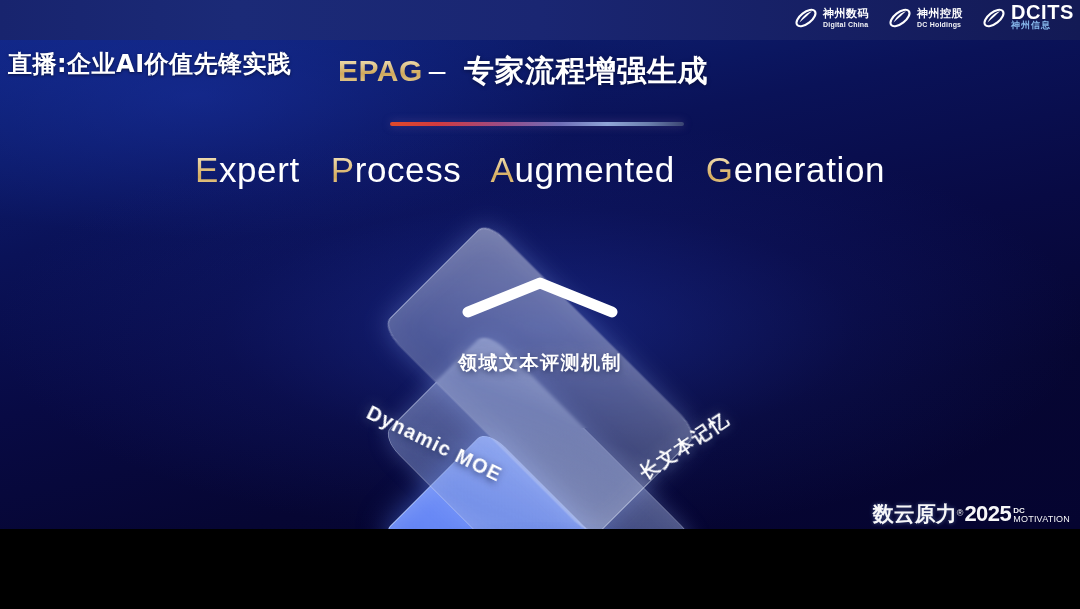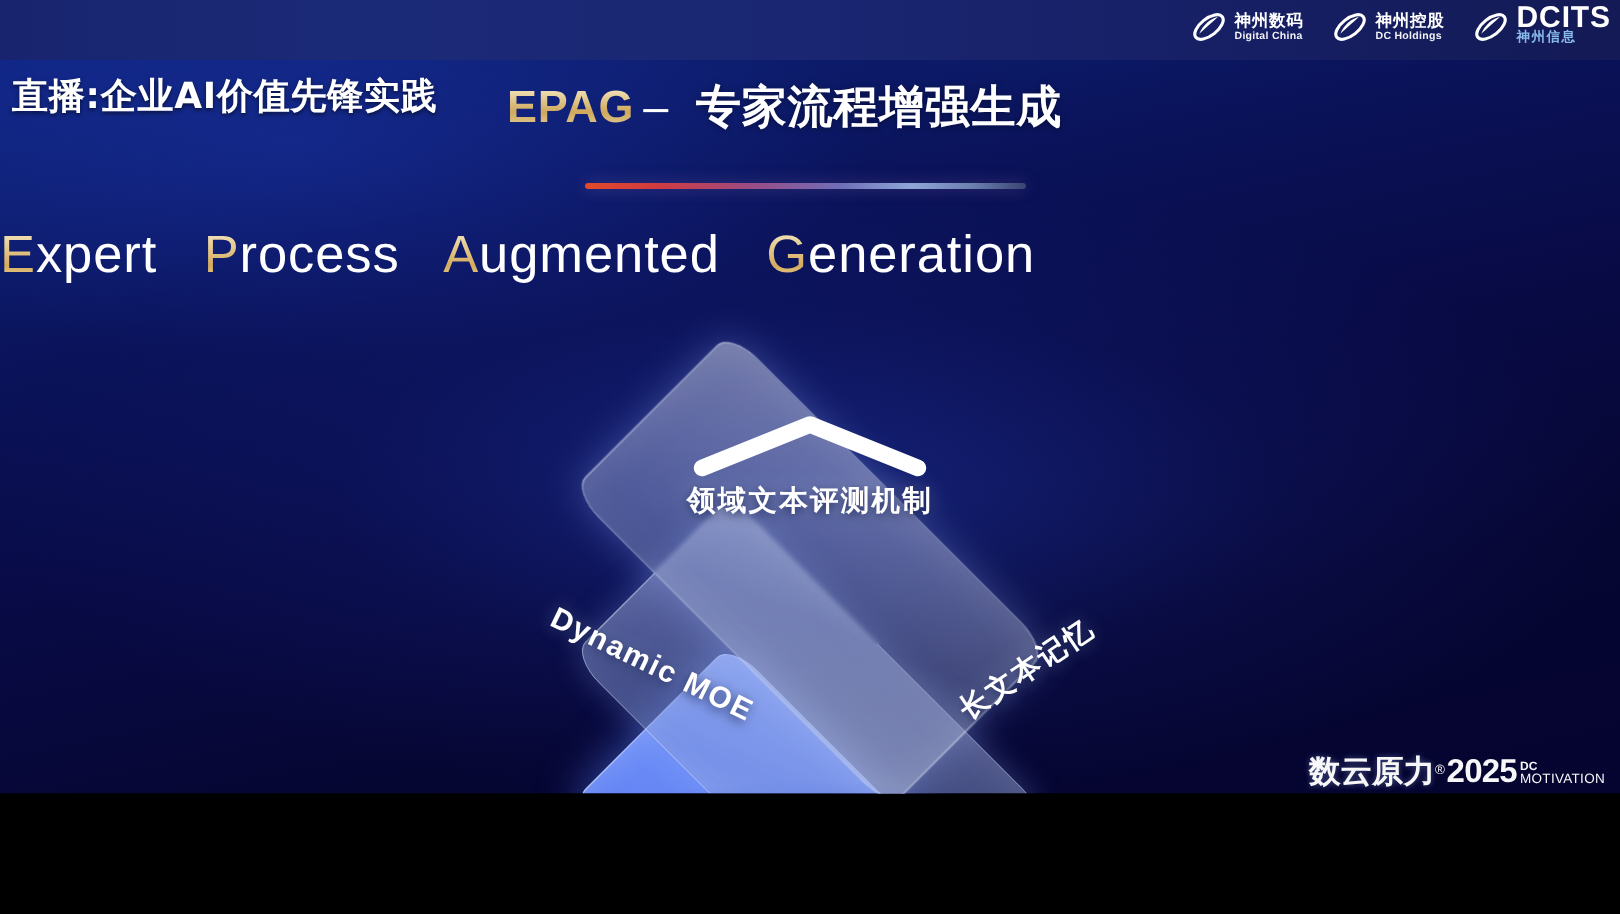--- a/index.html
+++ b/index.html
@@ -191,21 +191,21 @@
     border-radius: 2px;
     background: linear-gradient(90deg, #e04a2a 0%, #d23b3f 16%, #9a4c86 38%, #6f6fb8 58%, #8fa6d8 74%, #6b7fae 88%, #3a4472 100%);
     box-shadow: 0 0 10px rgba(160,120,180,0.35);
     z-index: 15;
   }
 
   
   .subtitle {
     position: absolute;
     left: 0; right: 0; top: 150px;
-    text-align: left;
+    text-align: center;
     font-size: 35px;
     font-weight: 500;
     letter-spacing: 0.6px;
     white-space: nowrap;
     z-index: 15;
     font-family: "Liberation Sans", sans-serif;
   }
   .subtitle .cap {
     color: #e8cf93;
     background: linear-gradient(180deg, #f6e9c6 5%, #d5ab5c 70%, #f0e0b2 100%);
@@ -275,21 +275,21 @@
     text-align: center;
     color: #ffffff;
     font-family: "DejaVu Sans", sans-serif;
     font-weight: 700;
     font-size: 19px;
     letter-spacing: 1.5px;
     text-shadow: 0 2px 7px rgba(10,20,70,0.8), 0 0 14px rgba(255,255,255,0.35);
     z-index: 4;
     pointer-events: none;
   }
-  .label-top { top: 99px; }
+  .label-top { top: 128px; }
   .label-bot { top: 292px; }
 
   .plate-label-side {
     position: absolute;
     color: #ffffff;
     font-family: "DejaVu Sans", sans-serif;
     font-weight: 600;
     font-size: 19px;
     letter-spacing: 1.8px;
     white-space: nowrap;

